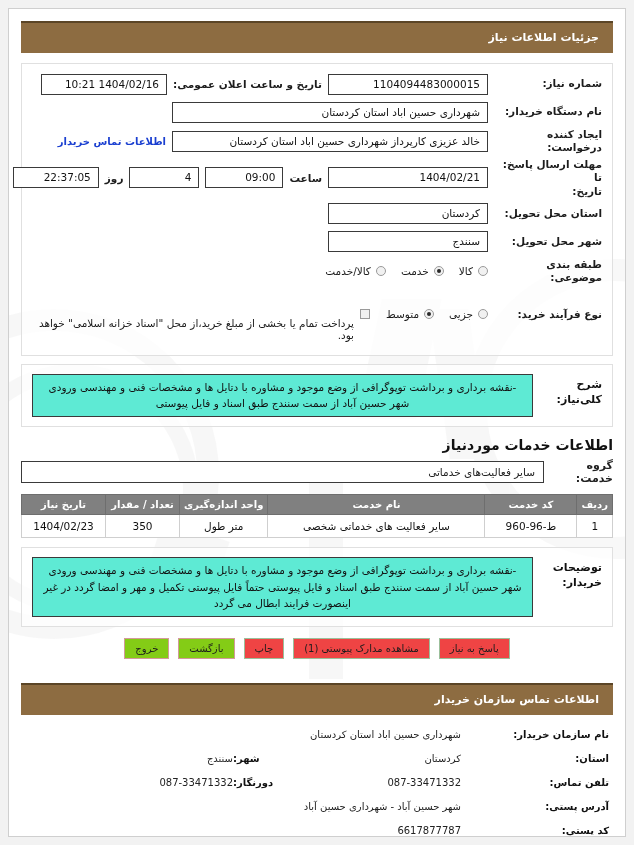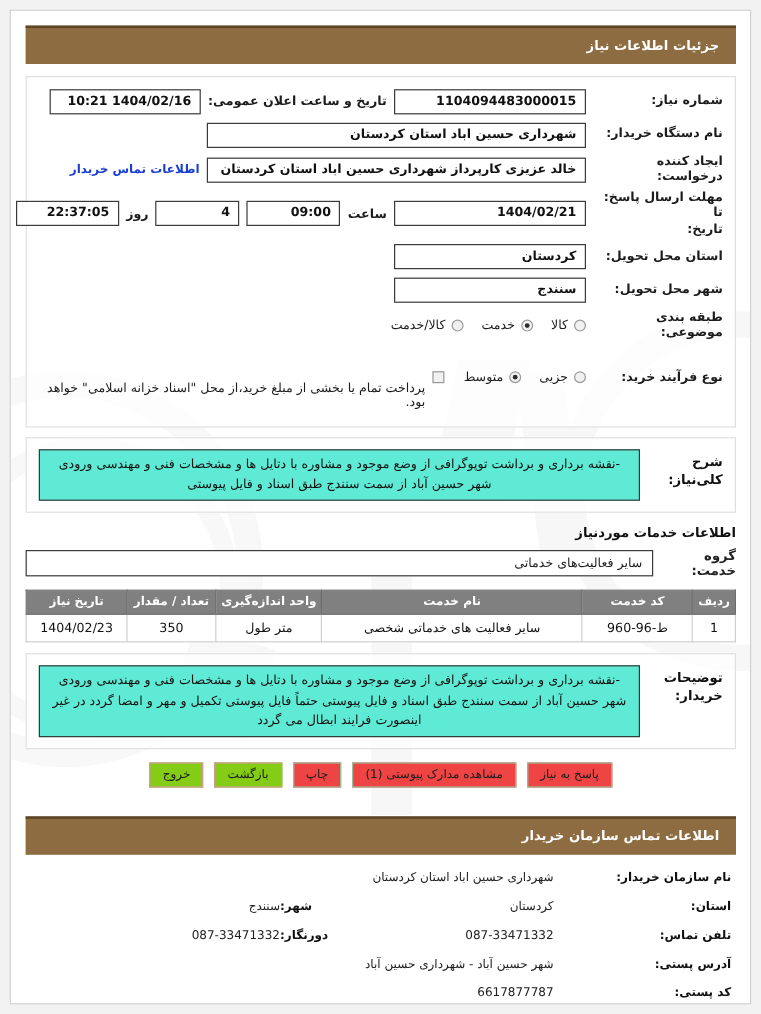--- a/index.html
+++ b/index.html
@@ -102,21 +102,20 @@
     border: 1px solid #3a3a3a;
     background: #ffffff;
     height: 21px;
     line-height: 19px;
     padding: 0 7px;
     font-size: 10.5px;
     text-align: right;
     white-space: nowrap;
     overflow: hidden;
     color: #111;
-    font-weight: bold;
   }
   .box.num { font-family: "DejaVu Sans", sans-serif; }
   .box-316 { width: 316px; flex: 0 0 316px; }
   .box-160 { width: 160px; flex: 0 0 160px; }
   .box-126 { width: 126px; flex: 0 0 126px; }
   .box-86  { width: 86px;  flex: 0 0 86px; }
   .box-78  { width: 78px;  flex: 0 0 78px; }
   .box-70  { width: 70px;  flex: 0 0 70px; }
   .inline-lbl {
     font-size: 10.5px;
@@ -185,21 +184,21 @@
     background: #5eead4;
     font-size: 10.5px;
     line-height: 1.55;
     padding: 4px 8px 5px 8px;
     text-align: center;
     color: #111;
   }
 
   .sub-title {
     margin: 10px 12px 0 12px;
-    font-size: 11px;
+    font-size: 14px;
     font-weight: bold;
     text-align: right;
     color: #111;
   }
 
   .grp-row {
     margin: 6px 12px 0 12px;
     display: flex;
     align-items: center;
     gap: 7px;

